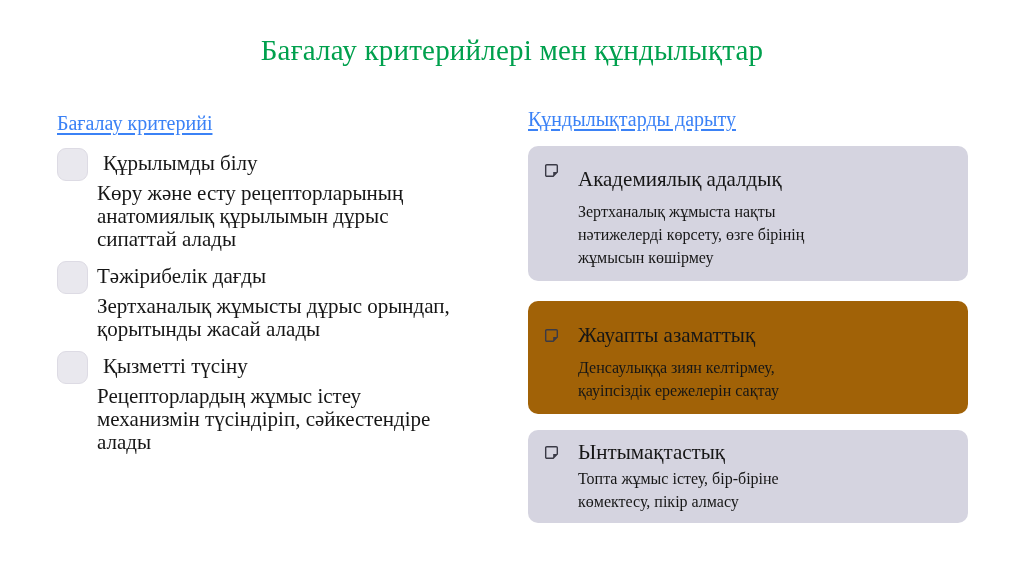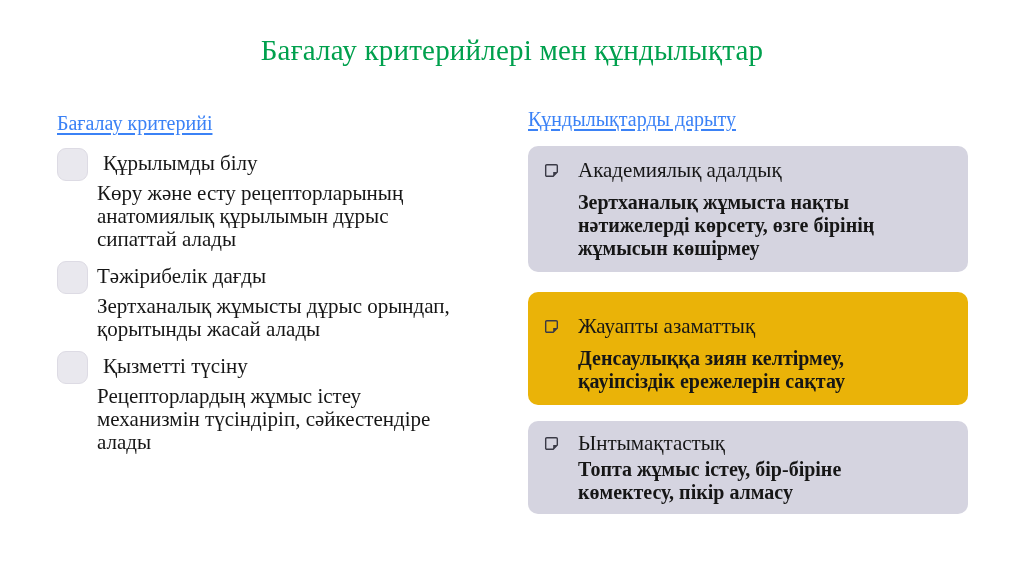--- a/index.html
+++ b/index.html
@@ -72,45 +72,44 @@
   
   .right-col {
     position: absolute;
     left: 528px;
     top: 106px;
     width: 440px;
   }
   .value-card {
     position: relative;
     border-radius: 10px;
-    padding: 12px 18px 12px 50px;
+    padding: 21px 18px 12px 50px;
     margin-bottom: 20px;
   }
   .value-card.card-2 { padding-top: 22px; margin-bottom: 16px; }
   .value-card.card-3 { padding-top: 10px; padding-bottom: 10px; }
   .card-icon {
     position: absolute;
     left: 16px;
     top: 17px;
     width: 15px;
     height: 15px;
   }
   .value-card.card-2 .card-icon { top: 27px; }
   .value-card.card-3 .card-icon { top: 15px; }
   .card-title {
     font-size: 21px;
     line-height: 24px;
     margin: 0 0 9px 0;
   }
   .value-card.card-3 .card-title { margin-bottom: 3px; }
   .card-body {
-    font-size: 20px;
+    font-size: 16px;
     line-height: 23px;
     white-space: pre-line;
-    font-weight: bold;
   }
 </style>
 </head>
 <body>
 
 <div class="slide">
 
   <div class="slide-title" style="color:#00a04d;">Бағалау критерийлері мен құндылықтар</div>
 
   <div class="left-col">
@@ -149,21 +148,21 @@
           <path d="M3 1.8 h10 a1.2 1.2 0 0 1 1.2 1.2 v6.6 l-4.4 4.6 h-6.8 a1.2 1.2 0 0 1 -1.2 -1.2 v-10 a1.2 1.2 0 0 1 1.2 -1.2 z" fill="none" stroke="#3a3a46" stroke-width="1.5"></path>
           <path d="M14.2 9.6 l-4.4 4.6 v-4.6 z" fill="#3a3a46"></path>
         </svg>
       </span>
       <div class="card-title">Академиялық адалдық</div>
       <div class="card-body">Зертханалық жұмыста нақты
 нәтижелерді көрсету, өзге бірінің
 жұмысын көшірмеу</div>
     </div>
 
-    <div class="value-card card-2" style="background:#eab308;">
+    <div class="value-card card-2" style="background:#a16207;">
       <span class="card-icon">
         <svg viewBox="0 0 16 16" width="15" height="15">
           <path d="M3 1.8 h10 a1.2 1.2 0 0 1 1.2 1.2 v6.6 l-4.4 4.6 h-6.8 a1.2 1.2 0 0 1 -1.2 -1.2 v-10 a1.2 1.2 0 0 1 1.2 -1.2 z" fill="none" stroke="#3a3a46" stroke-width="1.5"></path>
           <path d="M14.2 9.6 l-4.4 4.6 v-4.6 z" fill="#3a3a46"></path>
         </svg>
       </span>
       <div class="card-title">Жауапты азаматтық</div>
       <div class="card-body">Денсаулыққа зиян келтірмеу,
 қауіпсіздік ережелерін сақтау</div>
     </div>

